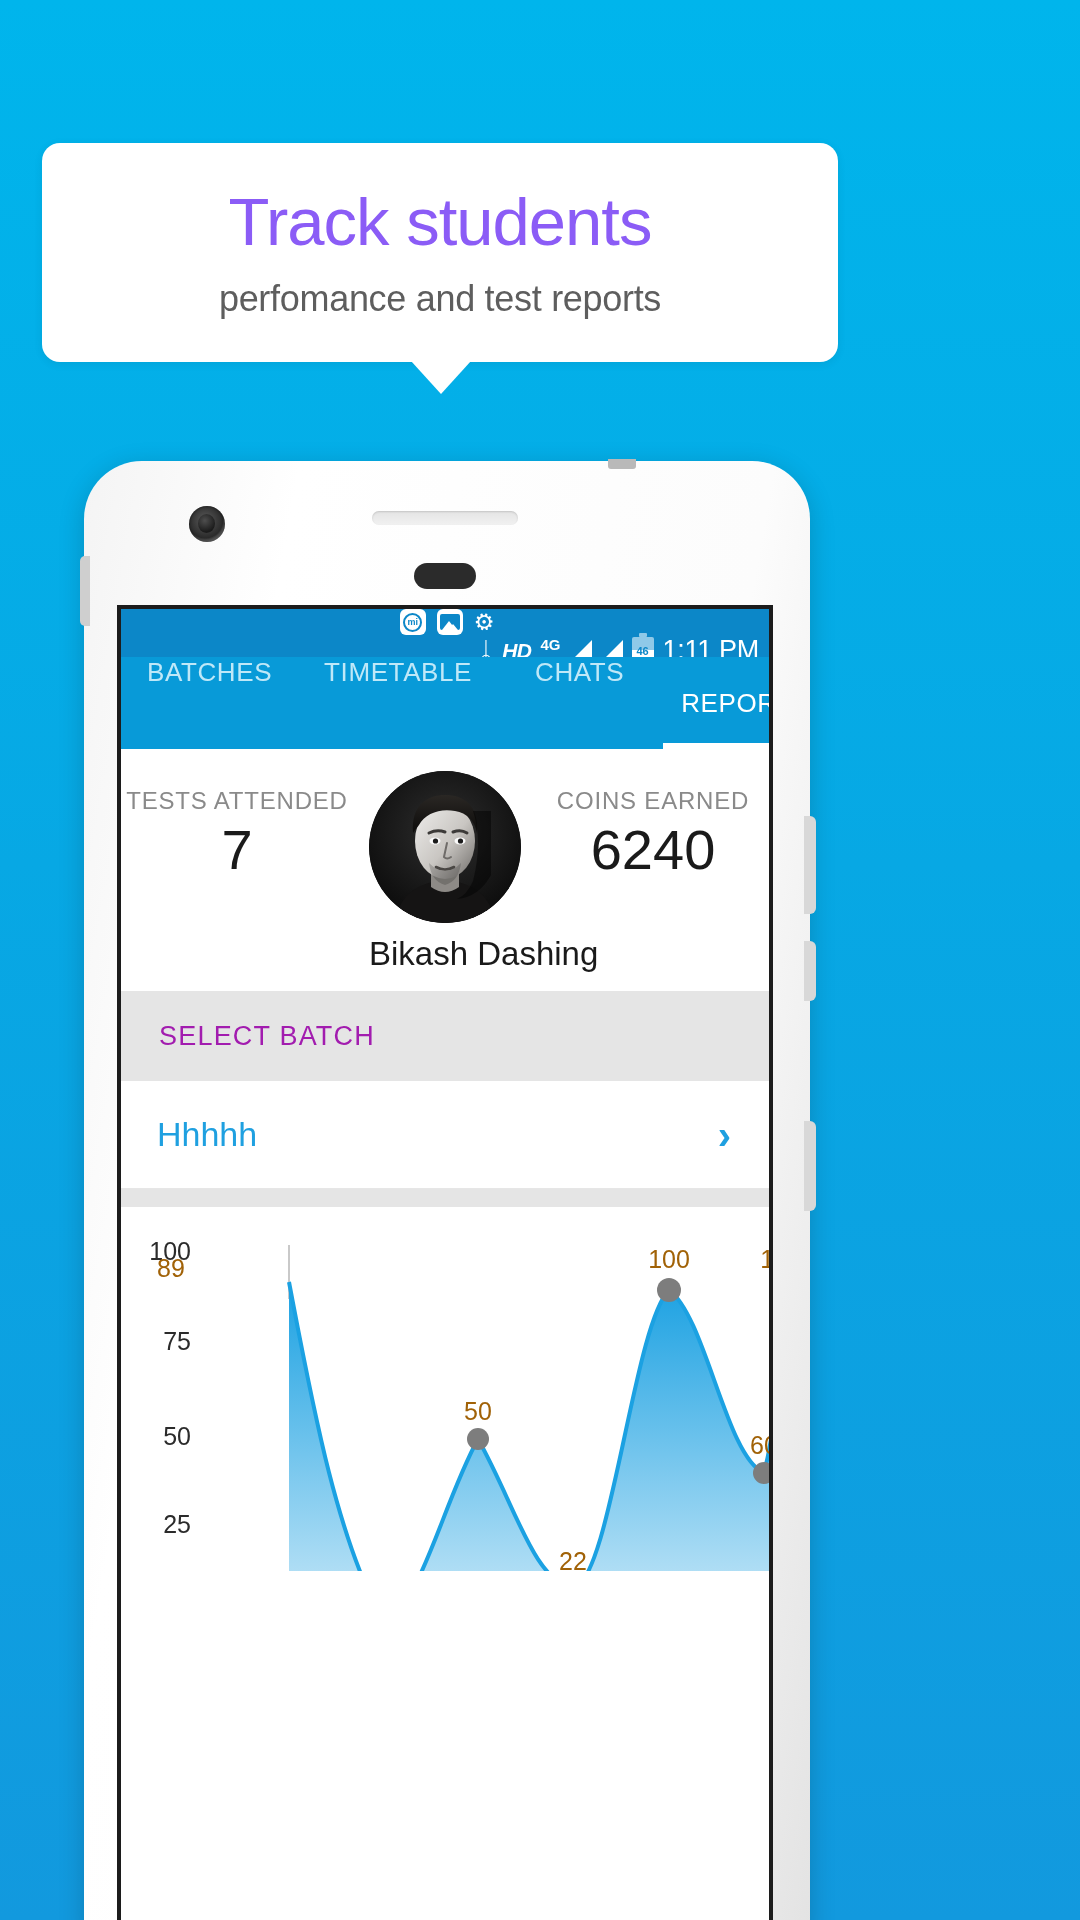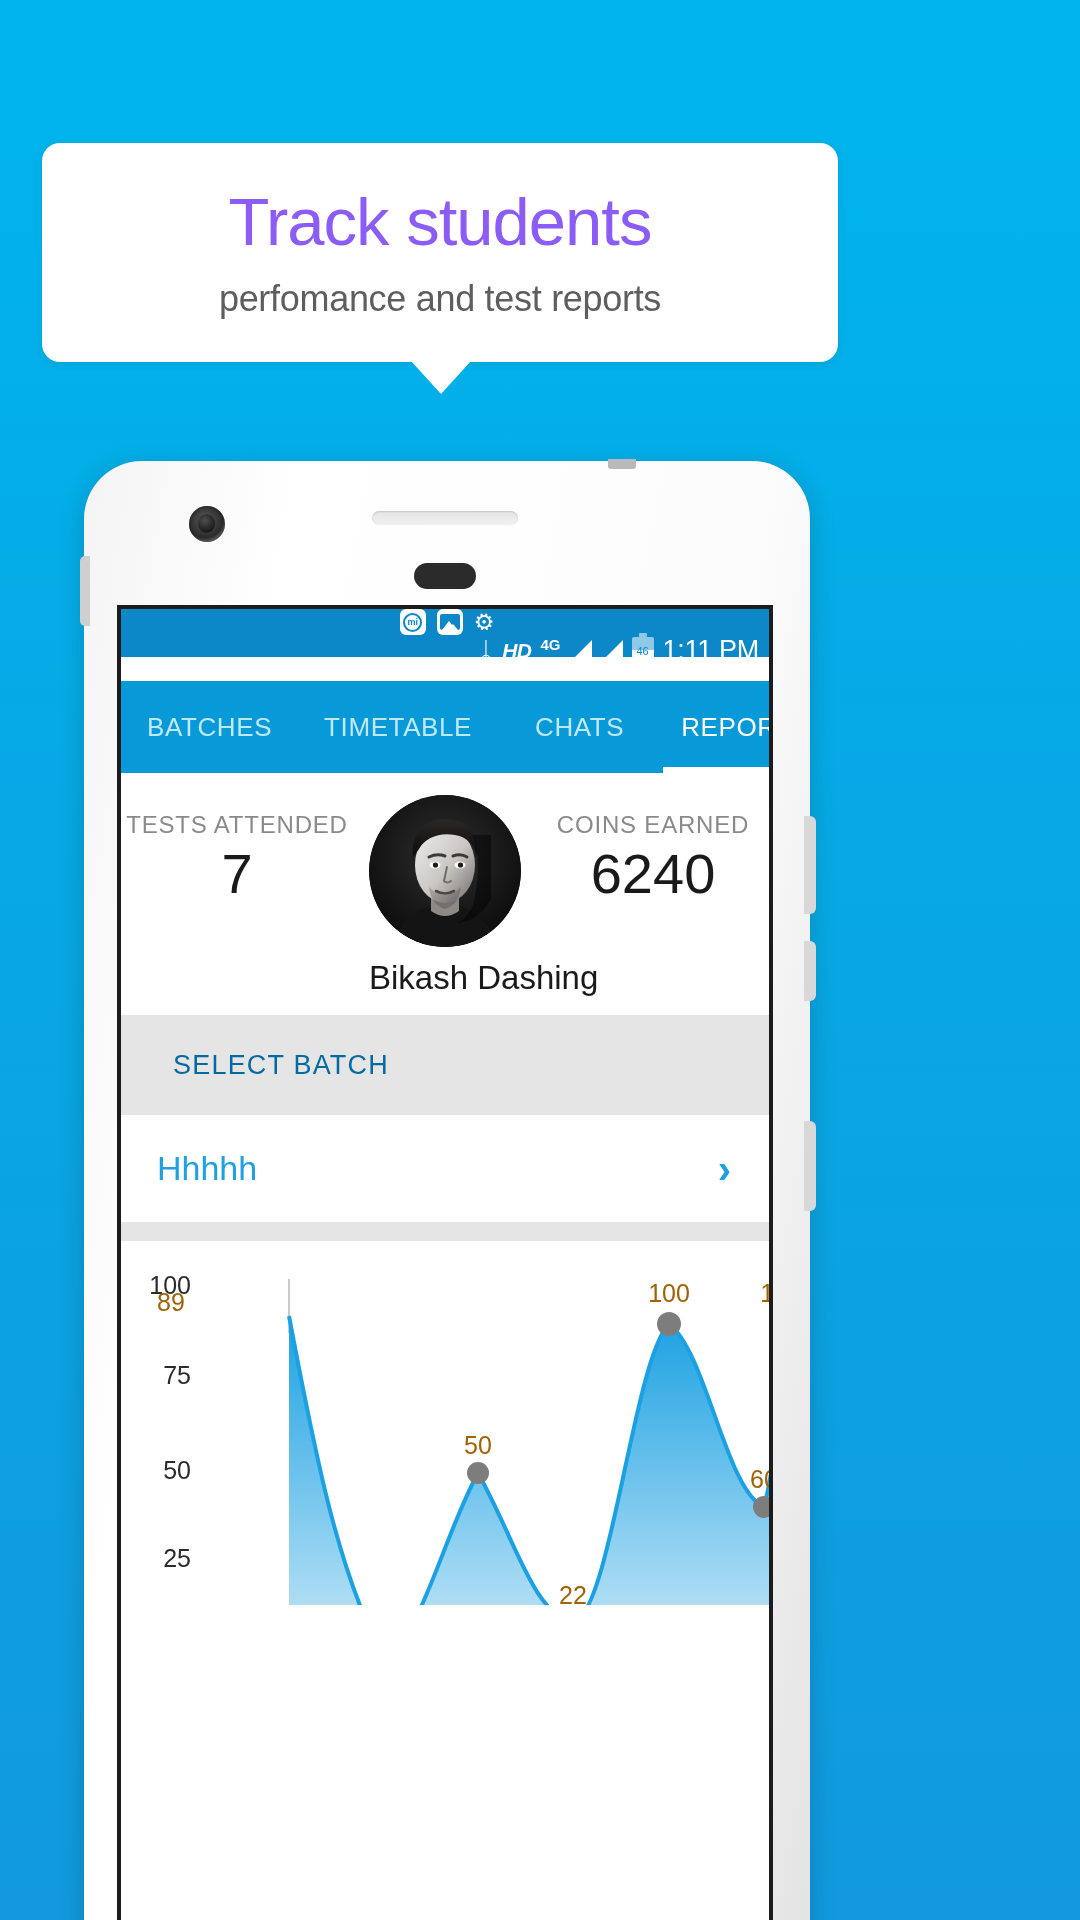--- a/index.html
+++ b/index.html
@@ -164,35 +164,34 @@
   .sig {
     width: 0; height: 0;
     border-left: 22px solid transparent;
     border-bottom: 22px solid #ffffff;
   }
   .batt {
     width: 22px; height: 28px;
     background: linear-gradient(180deg, #8fc9e8 0%, #8fc9e8 45%, #ffffff 45%, #ffffff 100%);
     border-radius: 2px; position: relative;
     display:flex; align-items:center; justify-content:center;
-    font-size: 11px; color: #0C87C8; font-weight: normal;
+    font-size: 11px; color: #0C87C8; font-weight: bold;
   }
   .batt::before {
     content:""; position:absolute; top:-4px; left:7px; width:8px; height:4px; background:#8fc9e8; border-radius:1px;
   }
   .sb-time { font-size: 27px; font-weight: 400; letter-spacing: -0.3px; }
 
   
   .tabbar {
     height: 92px;
     background: #089AD8;
     display: flex;
-    align-items: center;
-    position: relative;
-    margin-top: 24px;
+    align-items: flex-start;
+    position: relative;
   }
   .tab {
     font-size: 26px;
     color: #BFE8F8;
     letter-spacing: 0.6px;
     padding: 0 0 0 0;
     white-space: nowrap;
   }
   .tab.t1 { margin-left: 26px; }
   .tab.t2 { margin-left: 52px; }
@@ -239,25 +238,25 @@
     background: #101010;
     position: relative;
   }
   .avatar svg { display:block; width:152px; height:152px; }
   .avatar-name {
     font-size: 33px; color: #1a1a1a; margin-top: 12px; white-space: nowrap;
   }
 
   
   .select-head {
-    height: 100px;
+    height: 90px;
     background: #E5E5E5;
     display: flex; align-items: center;
-    padding-left: 52px;
-    font-size: 27px; color: #0369a1; letter-spacing: 1.2px;
+    padding-left: 38px;
+    font-size: 27px; color: #a21caf; letter-spacing: 1.2px;
   }
   .batch-row {
     height: 108px;
     background: #ffffff;
     display: flex; align-items: center;
     padding: 0 38px 0 36px;
     border-bottom: 1px solid #e6e6e6;
   }
   .batch-name { font-size: 34px; color: #1FA0E0; }
   .chev {

